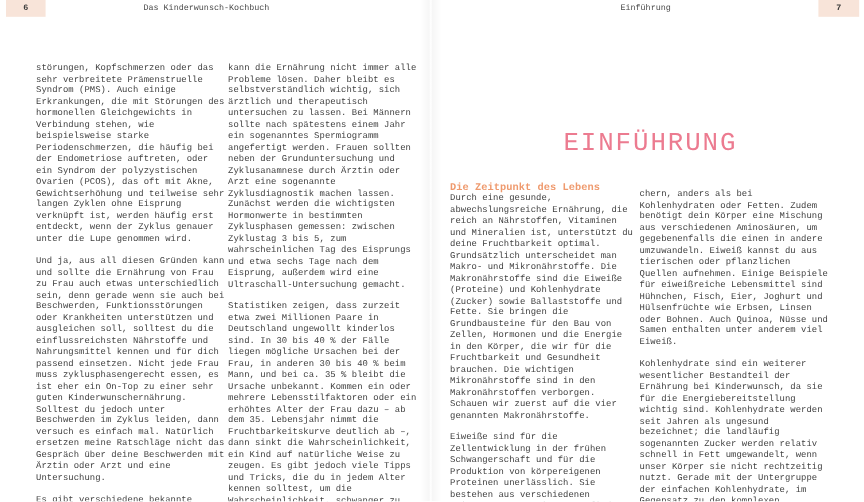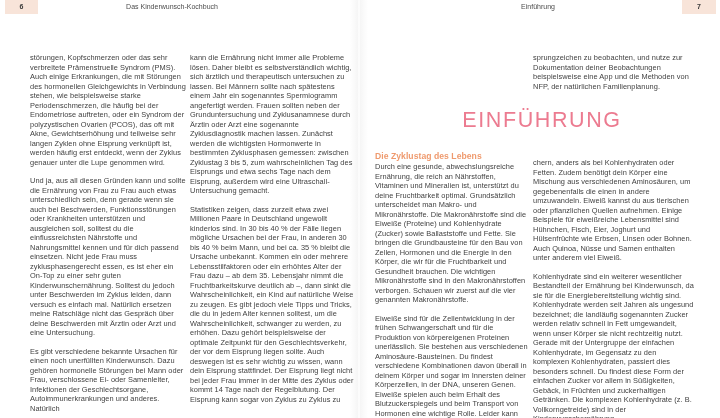--- a/index.html
+++ b/index.html
@@ -1,19 +1,19 @@
 <!DOCTYPE html>
 <html><head>
 <meta charset="utf-8">
 <style>
   html,body{margin:0;padding:0;background:#ffffff;}
   #spread{
     position:relative;width:720px;height:418px;overflow:hidden;
     background:#ffffff;
-    font-family:Liberation Sans, sans-serif;
+    font-family:Liberation Mono, monospace;
     color:#414141;
   }
   
   .badge{
     position:absolute;top:0;height:14px;width:33px;
     background:#f8e4d9;color:#3a3a3a;
     font-size:7px;line-height:14px;text-align:center;font-weight:bold;
   }
   #badge-left{left:5px;}
   #badge-right{left:682px;width:34px;}
@@ -71,28 +71,25 @@
     <p>Es gibt verschiedene bekannte Ursachen für einen noch unerfüllten Kinderwunsch. Dazu gehören hormonelle Störungen bei Mann oder Frau, verschlossene Ei- oder Samenleiter, Infektionen der Geschlechtsorgane, Autoimmunerkrankungen und anderes. Natürlich</p>
   </div>
 
   <div class="col" id="lp-col2">
     <p>kann die Ernährung nicht immer alle Probleme lösen. Daher bleibt es selbstverständlich wichtig, sich ärztlich und therapeutisch untersuchen zu lassen. Bei Männern sollte nach spätestens einem Jahr ein sogenanntes Spermiogramm angefertigt werden. Frauen sollten neben der Grunduntersuchung und Zyklusanamnese durch Ärztin oder Arzt eine sogenannte Zyklusdiagnostik machen lassen. Zunächst werden die wichtigsten Hormonwerte in bestimmten Zyklusphasen gemessen: zwischen Zyklustag 3 bis 5, zum wahrscheinlichen Tag des Eisprungs und etwa sechs Tage nach dem Eisprung, außerdem wird eine Ultraschall-Untersuchung gemacht.</p>
     <p>Statistiken zeigen, dass zurzeit etwa zwei Millionen Paare in Deutschland ungewollt kinderlos sind. In 30 bis 40 % der Fälle liegen mögliche Ursachen bei der Frau, in anderen 30 bis 40 % beim Mann, und bei ca. 35 % bleibt die Ursache unbekannt. Kommen ein oder mehrere Lebensstilfaktoren oder ein erhöhtes Alter der Frau dazu – ab dem 35. Lebensjahr nimmt die Fruchtbarkeitskurve deutlich ab –, dann sinkt die Wahrscheinlichkeit, ein Kind auf natürliche Weise zu zeugen. Es gibt jedoch viele Tipps und Tricks, die du in jedem Alter kennen solltest, um die Wahrscheinlichkeit, schwanger zu werden, zu erhöhen. Dazu gehört beispielsweise der optimale Zeitpunkt für den Geschlechtsverkehr, der vor dem Eisprung liegen sollte. Auch deswegen ist es sehr wichtig zu wissen, wann dein Eisprung stattfindet. Der Eisprung liegt nicht bei jeder Frau immer in der Mitte des Zyklus oder kommt 14 Tage nach der Regelblutung. Der Eisprung kann sogar von Zyklus zu Zyklus zu</p>
   </div>
 
   <div id="spine"></div>
 
-  <div class="col" id="rp-col2-top">
-    <p>sprungzeichen zu beobachten, und nutze zur Dokumentation deiner Beobachtungen beispielsweise eine App und die Methoden von NFP, der natürlichen Familienplanung.</p>
-  </div>
 
   <div id="chapter-title">EINFÜHRUNG</div>
 
   <div class="col" id="rp-col1-main">
-    <h3 class="subheading coral-right">Die Zyklustag des Lebens</h3>
+    <h3 class="subheading coral-right">Die Zeitpunkt des Lebens</h3>
     <p>Durch eine gesunde, abwechslungsreiche Ernährung, die reich an Nährstoffen, Vitaminen und Mineralien ist, unterstützt du deine Fruchtbarkeit optimal. Grundsätzlich unterscheidet man Makro- und Mikronährstoffe. Die Makronährstoffe sind die Eiweiße (Proteine) und Kohlenhydrate (Zucker) sowie Ballaststoffe und Fette. Sie bringen die Grundbausteine für den Bau von Zellen, Hormonen und die Energie in den Körper, die wir für die Fruchtbarkeit und Gesundheit brauchen. Die wichtigen Mikronährstoffe sind in den Makronährstoffen verborgen. Schauen wir zuerst auf die vier genannten Makronährstoffe.</p>
     <p>Eiweiße sind für die Zellentwicklung in der frühen Schwangerschaft und für die Produktion von körpereigenen Proteinen unerlässlich. Sie bestehen aus verschiedenen Aminosäure-Bausteinen. Du findest verschiedene Kombinationen davon überall in deinem Körper und sogar im Innersten deiner Körperzellen, in der DNA, unseren Genen. Eiweiße spielen auch beim Erhalt des Blutzuckerspiegels und beim Transport von Hormonen eine wichtige Rolle. Leider kann der Körper Eiweiß in Form von Aminosäuren nicht spei-</p>
   </div>
 
   <div class="col" id="rp-col2-main">
     <p>chern, anders als bei Kohlenhydraten oder Fetten. Zudem benötigt dein Körper eine Mischung aus verschiedenen Aminosäuren, um gegebenenfalls die einen in andere umzuwandeln. Eiweiß kannst du aus tierischen oder pflanzlichen Quellen aufnehmen. Einige Beispiele für eiweißreiche Lebensmittel sind Hühnchen, Fisch, Eier, Joghurt und Hülsenfrüchte wie Erbsen, Linsen oder Bohnen. Auch Quinoa, Nüsse und Samen enthalten unter anderem viel Eiweiß.</p>
     <p>Kohlenhydrate sind ein weiterer wesentlicher Bestandteil der Ernährung bei Kinderwunsch, da sie für die Energiebereitstellung wichtig sind. Kohlenhydrate werden seit Jahren als ungesund bezeichnet; die landläufig sogenannten Zucker werden relativ schnell in Fett umgewandelt, wenn unser Körper sie nicht rechtzeitig nutzt. Gerade mit der Untergruppe der einfachen Kohlenhydrate, im Gegensatz zu den komplexen Kohlenhydraten, passiert dies besonders schnell. Du findest diese Form der einfachen Zucker vor allem in Süßigkeiten, Gebäck, in Früchten und zuckerhaltigen Getränken. Die komplexen Kohlenhydrate (z. B. Vollkorngetreide) sind in der Kinderwunschernährung</p>
   </div>
 
 </div>

